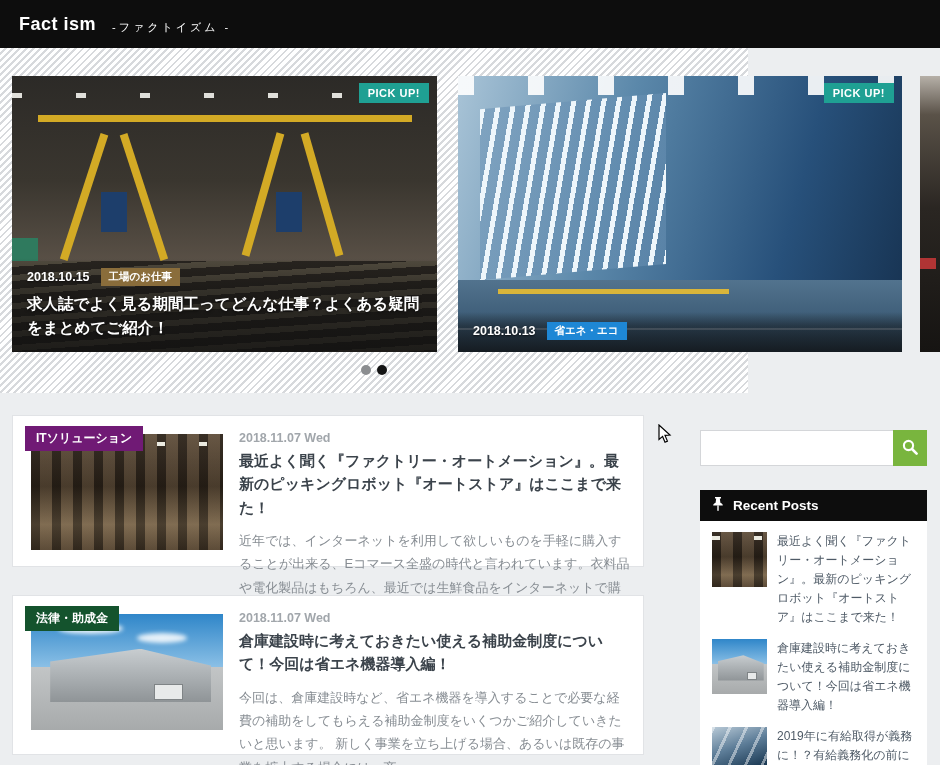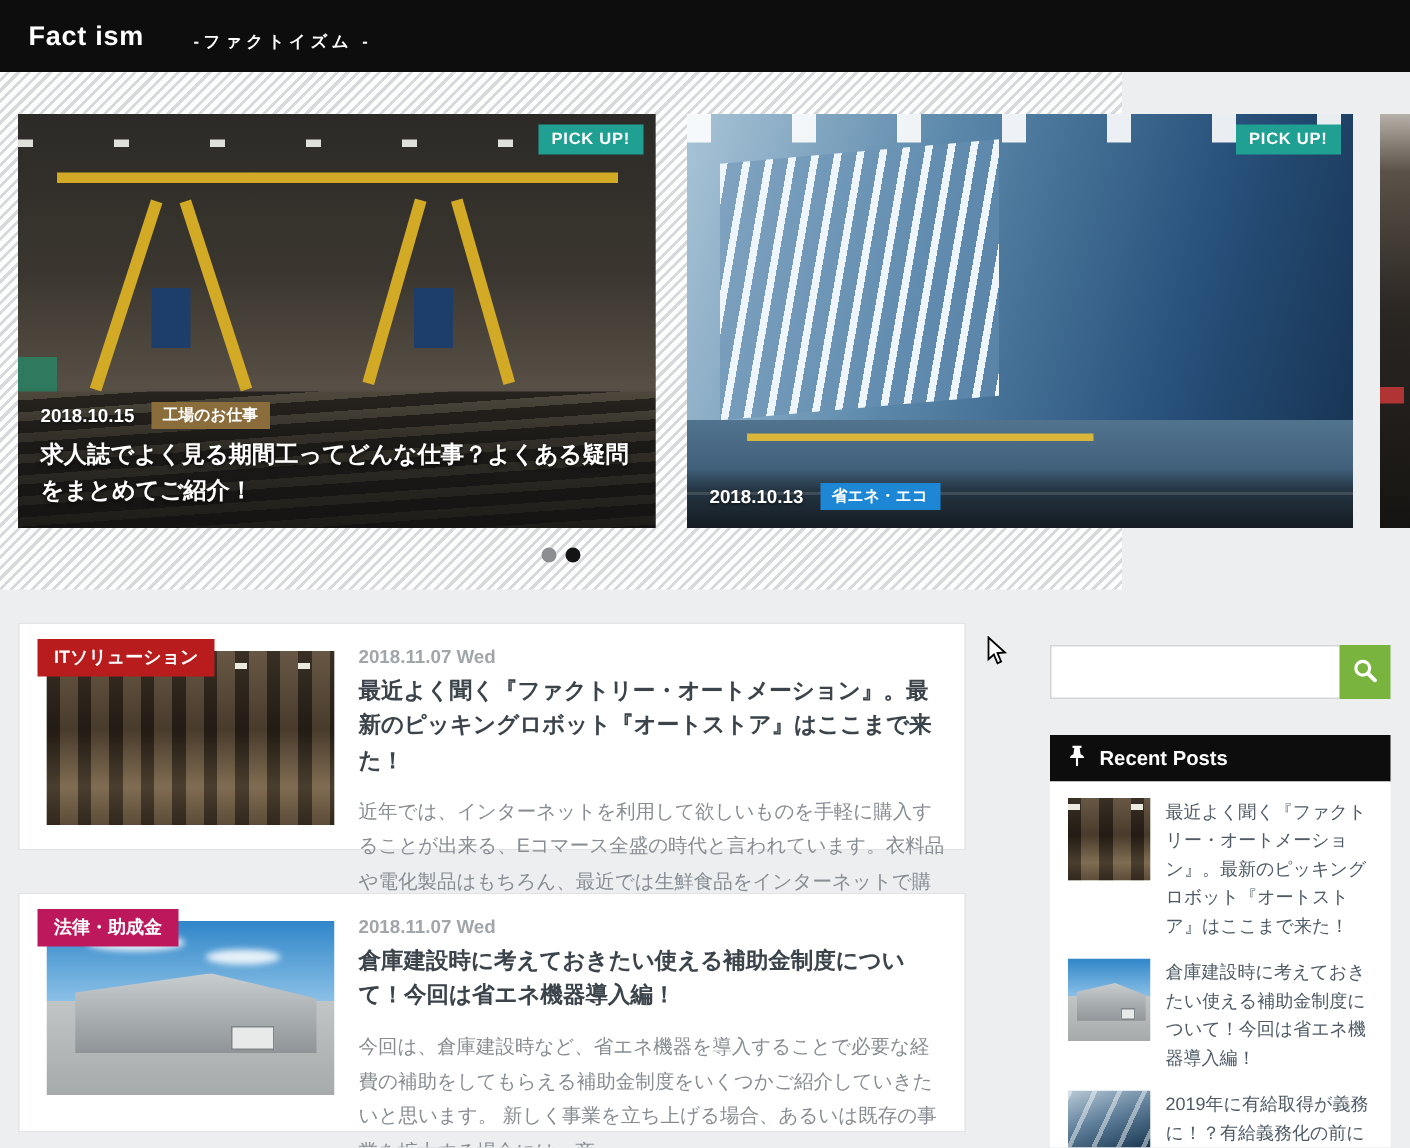--- a/index.html
+++ b/index.html
@@ -3,21 +3,21 @@
 <meta charset="utf-8">
 <style>
   *{margin:0;padding:0;box-sizing:border-box}
   html,body{width:940px;height:765px}
   body{font-family:"Liberation Sans","DejaVu Sans",sans-serif;background:#eceef0}
   #canvas{position:relative;width:940px;height:765px;background:#eceef0;overflow:hidden}
 
   
   .header{position:absolute;left:0;top:0;width:940px;height:48px;background:#0d0d0d;display:flex;align-items:center;padding-left:19px}
   .logo{color:#fff;font-size:18px;font-weight:bold;letter-spacing:.5px;cursor:pointer}
-  .tagline{color:#fff;font-size:11px;margin-left:33px;letter-spacing:3px;font-weight:bold;padding-top:6px}
+  .tagline{color:#fff;font-size:11px;margin-left:16px;letter-spacing:3px;font-weight:normal;padding-top:6px}
 
   
   .hero{position:absolute;left:0;top:48px;width:748px;height:345px;
         background:repeating-linear-gradient(135deg,#ffffff 0 3px,#d7d9dc 3px 5px)}
   .slide{position:absolute;top:28px;height:276px;overflow:hidden;cursor:pointer;background:#222}
   .slide1{left:12px;width:425px}
   .slide2{left:458px;width:444px}
   .slide3{left:920px;width:20px}
   .pickup{position:absolute;top:7px;right:8px;color:#fff;font-size:11px;font-weight:bold;
           padding:4px 9px;letter-spacing:.5px;z-index:3}
@@ -166,33 +166,33 @@
         </div>
     </div>
 
     <div class="dots">
       <span class="dot" style="background: rgb(139, 141, 144);"></span>
       <span class="dot" style="background: rgb(20, 20, 20);"></span>
     </div>
   </div>
 
   <div class="card card1">
-    <span class="cat-badge" style="background: #b91c1c;">ITソリューション</span>
+    <span class="cat-badge" style="background: #701a75;">ITソリューション</span>
     <div class="card-thumb">
       <div class="ph ph-aisle"></div>
     </div>
     <div class="card-body">
       <div class="card-date">2018.11.07 Wed</div>
       <div class="card-title">最近よく聞く『ファクトリー・オートメーション』。最新のピッキングロボット『オートストア』はここまで来た！</div>
       <div class="card-excerpt">近年では、インターネットを利用して欲しいものを手軽に購入することが出来る、Eコマース全盛の時代と言われています。衣料品や電化製品はもちろん、最近では生鮮食品をインターネットで購入出来るなど、全国どこで ...</div>
     </div>
   </div>
 
   <div class="card card2">
-    <span class="cat-badge" style="background: #be185d; text-align: right;">法律・助成金</span>
+    <span class="cat-badge" style="background: #14532d; text-align: right;">法律・助成金</span>
     <div class="card-thumb">
       <div class="ph ph-bldg">
         <span class="ph-cloud" style="left:14%;top:8%"></span>
         <span class="ph-cloud" style="left:55%;top:16%;width:26%"></span>
       </div>
     </div>
     <div class="card-body">
       <div class="card-date">2018.11.07 Wed</div>
       <div class="card-title">倉庫建設時に考えておきたい使える補助金制度について！今回は省エネ機器導入編！</div>
       <div class="card-excerpt">今回は、倉庫建設時など、省エネ機器を導入することで必要な経費の補助をしてもらえる補助金制度をいくつかご紹介していきたいと思います。 新しく事業を立ち上げる場合、あるいは既存の事業を拡大する場合には、商 ...</div>

